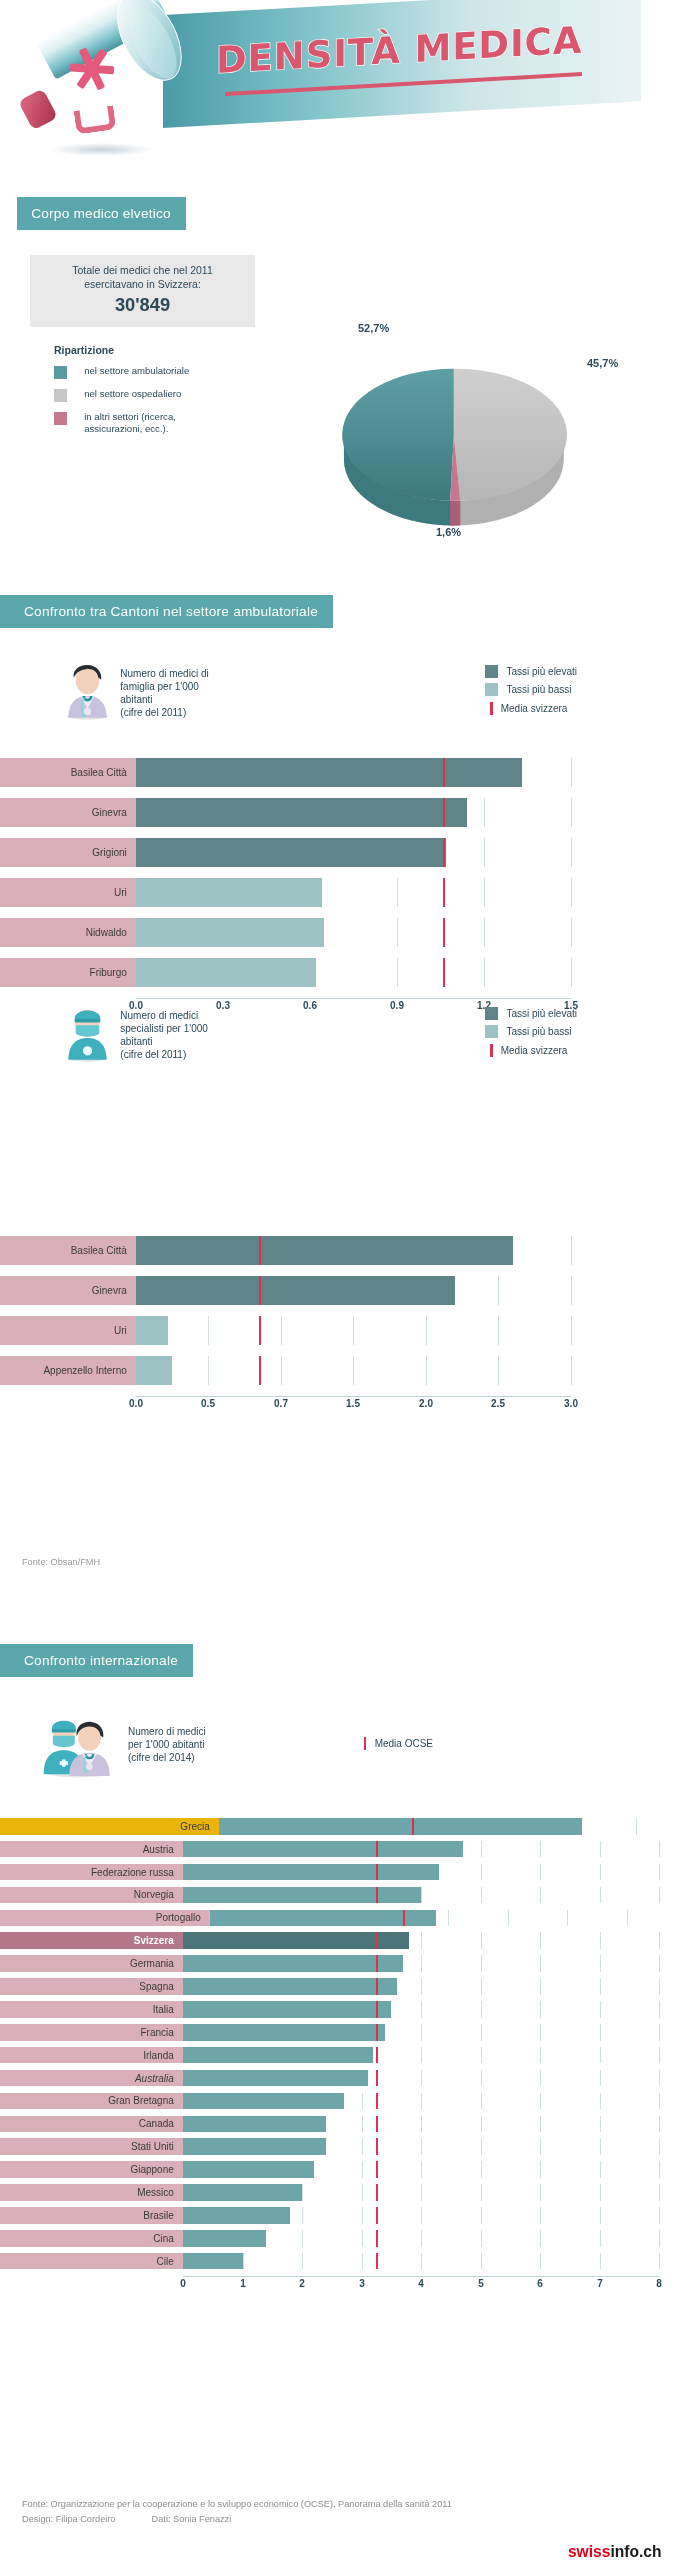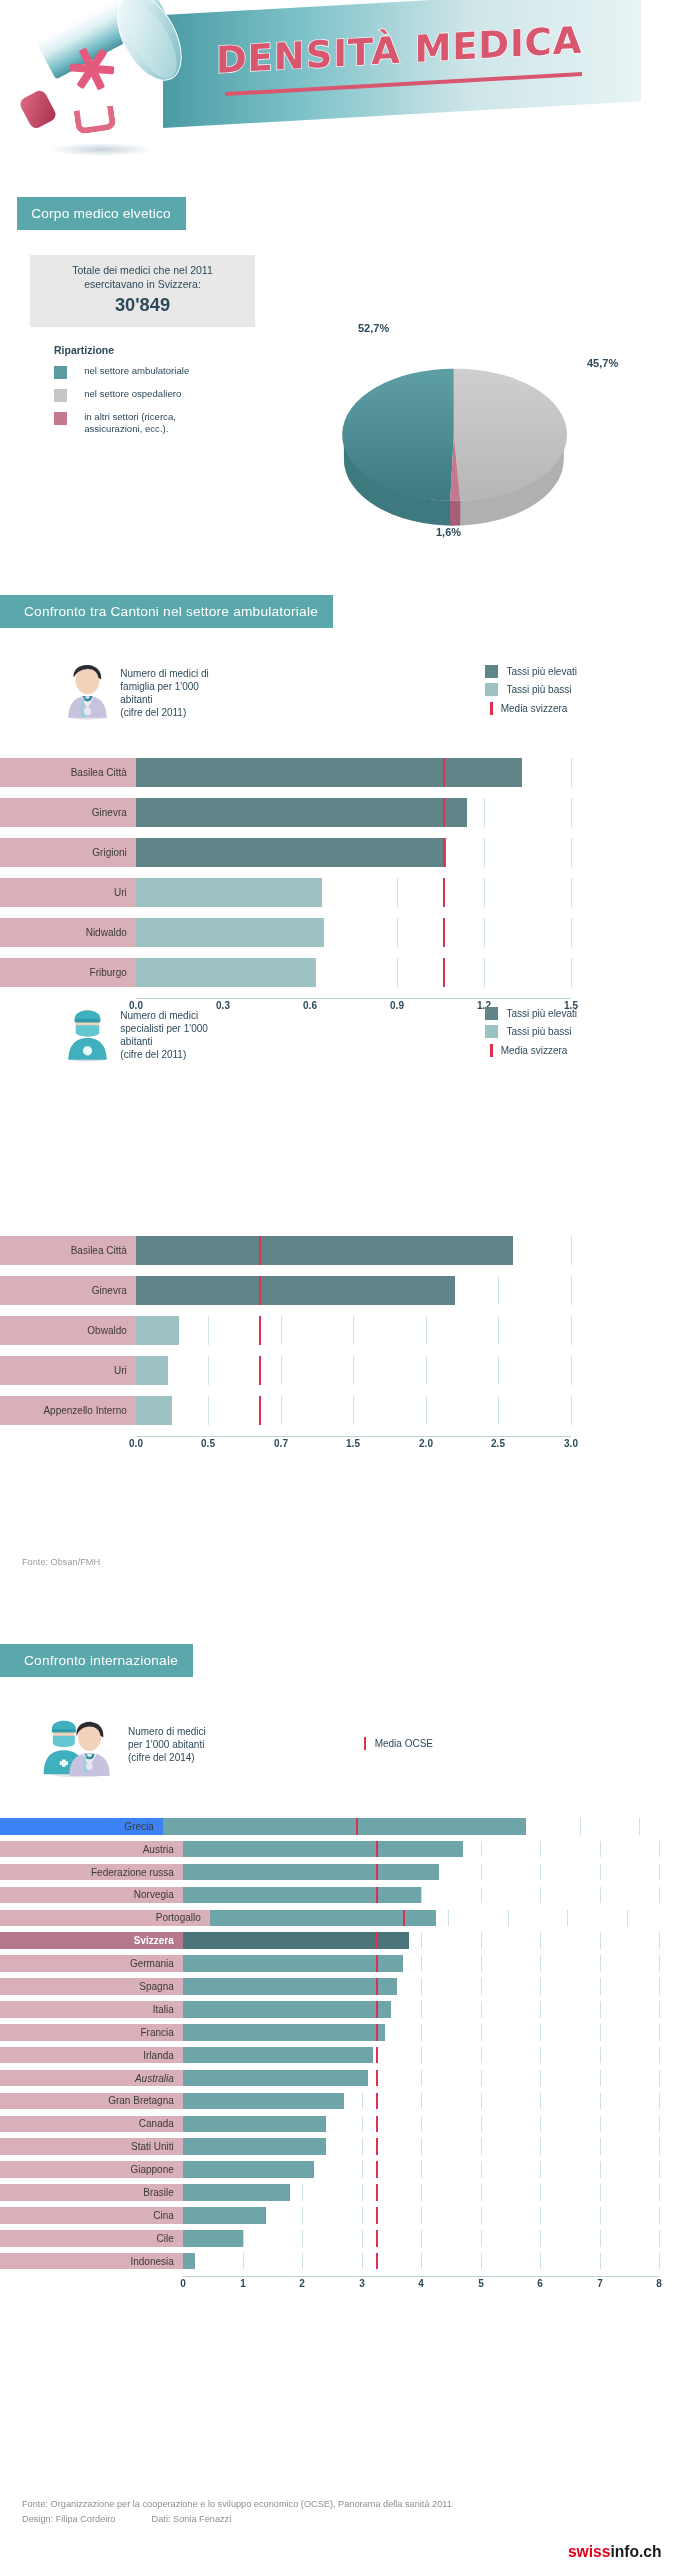--- a/index.html
+++ b/index.html
@@ -415,34 +415,20 @@
           <div class="grid-line" style="left: 145px;"></div>
           <div class="grid-line" style="left: 217px;"></div>
           <div class="grid-line" style="left: 290px;"></div>
           <div class="grid-line" style="left: 362px;"></div>
           <div class="grid-line" style="left: 435px;"></div>
           <div class="bbar" style="width: 319px; background: rgb(95, 133, 137);"></div>
           <div class="avg-line" style="left: 123px; background: rgb(224, 48, 80);"></div>
         </div>
       </div>
       <div class="brow" style="height: 29px; margin-bottom: 11px;">
-        <div class="blabel" style="width: 136px; background: rgb(217, 176, 186);">Obwaldo</div>
-        <div class="btrack">
-          <div class="grid-line" style="left: 0px;"></div>
-          <div class="grid-line" style="left: 72px;"></div>
-          <div class="grid-line" style="left: 145px;"></div>
-          <div class="grid-line" style="left: 217px;"></div>
-          <div class="grid-line" style="left: 290px;"></div>
-          <div class="grid-line" style="left: 362px;"></div>
-          <div class="grid-line" style="left: 435px;"></div>
-          <div class="bbar" style="width: 43px; background: rgb(157, 194, 196);"></div>
-          <div class="avg-line" style="left: 123px; background: rgb(224, 48, 80);"></div>
-        </div>
-      </div>
-      <div class="brow" style="height: 29px; margin-bottom: 11px;">
         <div class="blabel" style="width: 136px; background: rgb(217, 176, 186);">Uri</div>
         <div class="btrack">
           <div class="grid-line" style="left: 0px;"></div>
           <div class="grid-line" style="left: 72px;"></div>
           <div class="grid-line" style="left: 145px;"></div>
           <div class="grid-line" style="left: 217px;"></div>
           <div class="grid-line" style="left: 290px;"></div>
           <div class="grid-line" style="left: 362px;"></div>
           <div class="grid-line" style="left: 435px;"></div>
           <div class="bbar" style="width: 32px; background: rgb(157, 194, 196);"></div>
@@ -513,21 +499,21 @@
     <div class="cl-row">
       <div class="cl-line"></div>
       <div class="cl-tx">Media OCSE</div>
     </div>
   </div>
 </div>
 
 <div id="chart3" class="bchart" style="position:absolute; left:0px; top:1818px; width:668px;">
     <div style="position: relative; width: 659px; margin-left: 0px;">
       <div class="brow" style="height: 16.5px; margin-bottom: 6.4px;">
-        <div class="blabel" style="width: 163px; background: #3b82f6;">Grecia</div>
+        <div class="blabel" style="width: 219px; background: #eab308;">Grecia</div>
         <div class="btrack">
           <div class="grid-line" style="left: 0px;"></div>
           <div class="grid-line" style="left: 60px;"></div>
           <div class="grid-line" style="left: 119px;"></div>
           <div class="grid-line" style="left: 179px;"></div>
           <div class="grid-line" style="left: 238px;"></div>
           <div class="grid-line" style="left: 298px;"></div>
           <div class="grid-line" style="left: 357px;"></div>
           <div class="grid-line" style="left: 417px;"></div>
           <div class="grid-line" style="left: 476px;"></div>
@@ -769,20 +755,36 @@
           <div class="grid-line" style="left: 238px;"></div>
           <div class="grid-line" style="left: 298px;"></div>
           <div class="grid-line" style="left: 357px;"></div>
           <div class="grid-line" style="left: 417px;"></div>
           <div class="grid-line" style="left: 476px;"></div>
           <div class="bbar" style="width: 131px; background: rgb(110, 165, 168);"></div>
           <div class="avg-line" style="left: 193px; background: rgb(224, 48, 80);"></div>
         </div>
       </div>
       <div class="brow" style="height: 16.5px; margin-bottom: 6.4px;">
+        <div class="blabel" style="width: 183px; background: rgb(217, 176, 186);">Messico</div>
+        <div class="btrack">
+          <div class="grid-line" style="left: 0px;"></div>
+          <div class="grid-line" style="left: 60px;"></div>
+          <div class="grid-line" style="left: 119px;"></div>
+          <div class="grid-line" style="left: 179px;"></div>
+          <div class="grid-line" style="left: 238px;"></div>
+          <div class="grid-line" style="left: 298px;"></div>
+          <div class="grid-line" style="left: 357px;"></div>
+          <div class="grid-line" style="left: 417px;"></div>
+          <div class="grid-line" style="left: 476px;"></div>
+          <div class="bbar" style="width: 119px; background: rgb(110, 165, 168);"></div>
+          <div class="avg-line" style="left: 193px; background: rgb(224, 48, 80);"></div>
+        </div>
+      </div>
+      <div class="brow" style="height: 16.5px; margin-bottom: 6.4px;">
         <div class="blabel" style="width: 183px; background: rgb(217, 176, 186);">Brasile</div>
         <div class="btrack">
           <div class="grid-line" style="left: 0px;"></div>
           <div class="grid-line" style="left: 60px;"></div>
           <div class="grid-line" style="left: 119px;"></div>
           <div class="grid-line" style="left: 179px;"></div>
           <div class="grid-line" style="left: 238px;"></div>
           <div class="grid-line" style="left: 298px;"></div>
           <div class="grid-line" style="left: 357px;"></div>
           <div class="grid-line" style="left: 417px;"></div>
@@ -813,36 +815,20 @@
           <div class="grid-line" style="left: 0px;"></div>
           <div class="grid-line" style="left: 60px;"></div>
           <div class="grid-line" style="left: 119px;"></div>
           <div class="grid-line" style="left: 179px;"></div>
           <div class="grid-line" style="left: 238px;"></div>
           <div class="grid-line" style="left: 298px;"></div>
           <div class="grid-line" style="left: 357px;"></div>
           <div class="grid-line" style="left: 417px;"></div>
           <div class="grid-line" style="left: 476px;"></div>
           <div class="bbar" style="width: 60px; background: rgb(110, 165, 168);"></div>
-          <div class="avg-line" style="left: 193px; background: rgb(224, 48, 80);"></div>
-        </div>
-      </div>
-      <div class="brow" style="height: 16.5px; margin-bottom: 6.4px;">
-        <div class="blabel" style="width: 183px; background: rgb(217, 176, 186);">Indonesia</div>
-        <div class="btrack">
-          <div class="grid-line" style="left: 0px;"></div>
-          <div class="grid-line" style="left: 60px;"></div>
-          <div class="grid-line" style="left: 119px;"></div>
-          <div class="grid-line" style="left: 179px;"></div>
-          <div class="grid-line" style="left: 238px;"></div>
-          <div class="grid-line" style="left: 298px;"></div>
-          <div class="grid-line" style="left: 357px;"></div>
-          <div class="grid-line" style="left: 417px;"></div>
-          <div class="grid-line" style="left: 476px;"></div>
-          <div class="bbar" style="width: 12px; background: rgb(110, 165, 168);"></div>
           <div class="avg-line" style="left: 193px; background: rgb(224, 48, 80);"></div>
         </div>
       </div>
       <div class="axis" style="margin-left: 183px; width: 476px;">
         <div class="axis-base"></div>
         <div class="tk" style="left: 0px;">0</div>
         <div class="tk" style="left: 60px;">1</div>
         <div class="tk" style="left: 119px;">2</div>
         <div class="tk" style="left: 179px;">3</div>
         <div class="tk" style="left: 238px;">4</div>

